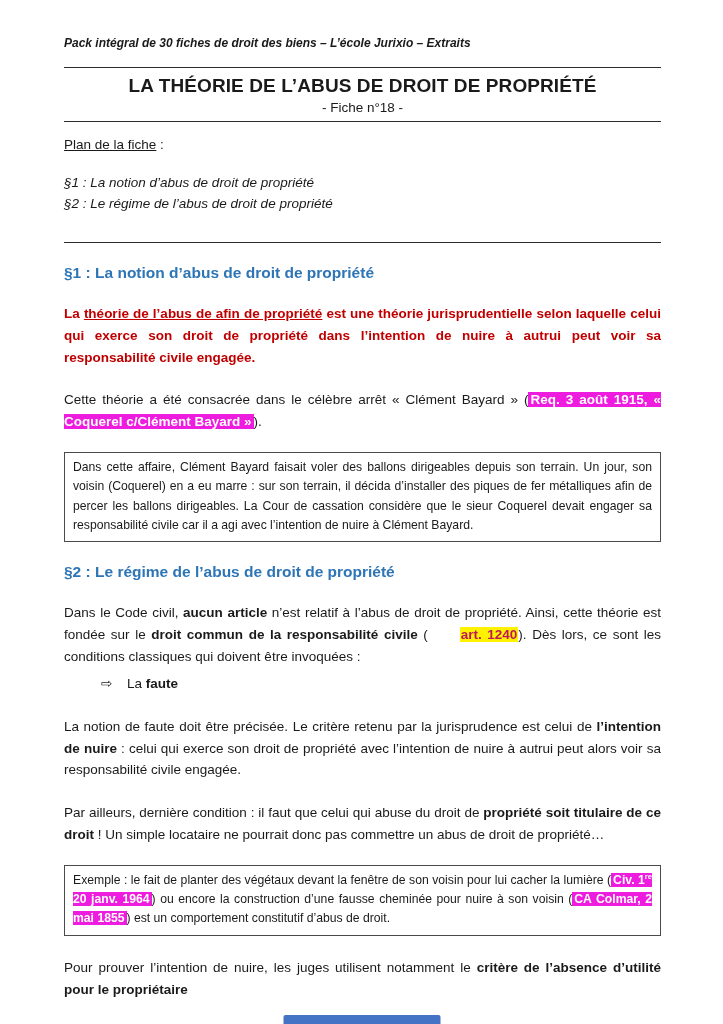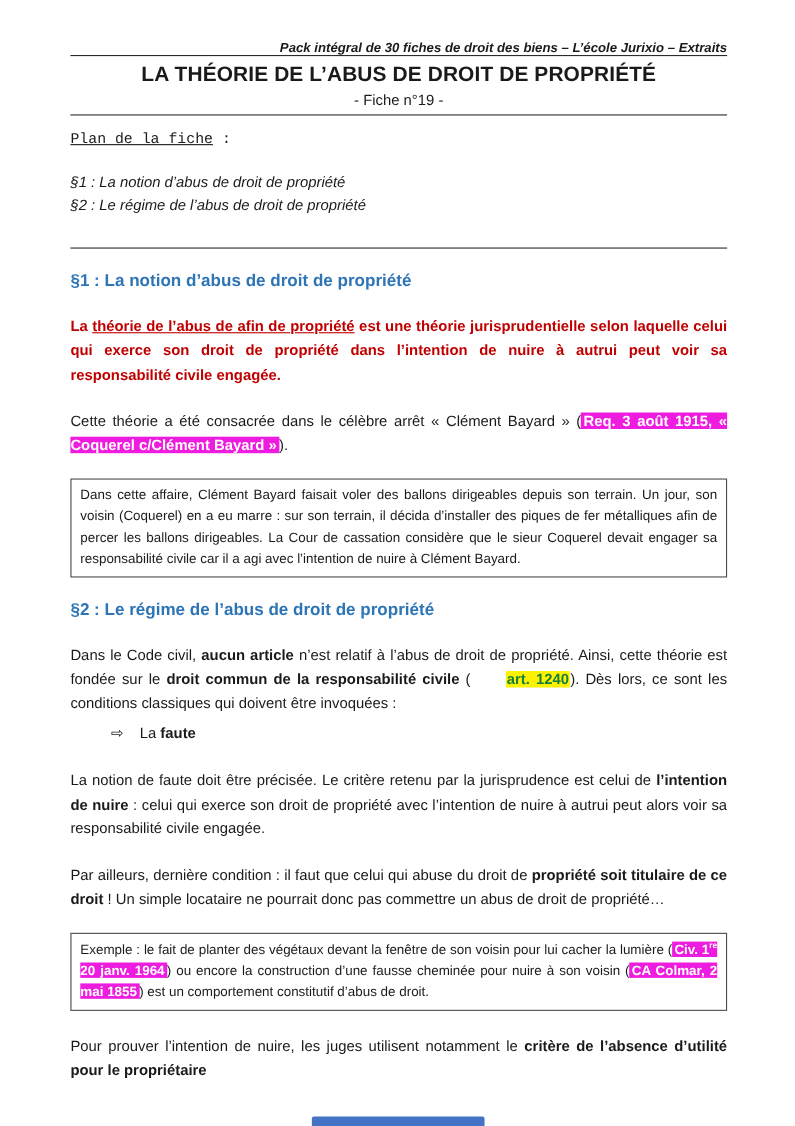--- a/index.html
+++ b/index.html
@@ -7,37 +7,38 @@
   body {
     width: 723px; height: 1024px;
     position: relative; overflow: hidden;
     font-family: "Liberation Sans", sans-serif;
     color: #1a1a1a;
     font-size: 13.5px;
   }
   .page { padding: 36px 62px 0 64px; }
 
   .doc-header {
-    text-align: right;
+    text-align: left;
     font-size: 12px;
     font-weight: bold;
     font-style: italic;
+    margin-bottom: 17px;
   }
   .rule { border: none; border-top: 1.3px solid #2b2b2b; }
   .title-block { padding: 7px 0 6px 0; }
   .doc-title {
     text-align: center;
     font-size: 19px;
     font-weight: bold;
     letter-spacing: 0.1px;
   }
   .doc-subtitle { text-align: center; font-size: 13.5px; margin-top: 3px; }
 
   .plan-block { margin-top: 15px; }
-  .plan-label-line { margin-bottom: 21px; font-family: Liberation Mono, monospace; }
+  .plan-label-line { margin-bottom: 21px; }
   .underline { text-decoration: underline; }
   .plan-item { font-style: italic; line-height: 1.55; }
   .rule-after-plan { margin-top: 27px; }
 
   .section-heading {
     color: #2E75B6;
     font-size: 15.5px;
     font-weight: bold;
     margin-top: 21px;
   }
@@ -50,21 +51,21 @@
   .bold { font-weight: bold; }
 
   .hl-magenta {
     background: #EE1CDF;
     color: #ffffff;
     font-weight: bold;
     padding: 0 2px;
   }
   .hl-yellow {
     background: #FFF200;
-    color: #15803d;
+    color: #be185d;
     font-weight: bold;
     padding: 0 1px;
     margin-left: 32px;
   }
 
   .note-box {
     margin-top: 19px;
     border: 1.2px solid #4a4a4a;
     padding: 5px 8px 6px 8px;
     font-size: 12.2px;
@@ -92,21 +93,21 @@
 </head>
 <body>
 
 <div class="page">
 
   <p class="doc-header">Pack intégral de 30 fiches de droit des biens – L’école Jurixio – Extraits</p>
 
   <hr class="rule">
   <div class="title-block">
     <div class="doc-title">LA THÉORIE DE L’ABUS DE DROIT DE PROPRIÉTÉ</div>
-    <div class="doc-subtitle">- Fiche n°19 -</div>
+    <div class="doc-subtitle">- Fiche n°18 -</div>
   </div>
   <hr class="rule">
 
   <div class="plan-block">
     <p class="plan-label-line"><span class="underline">Plan de la fiche</span><span> :</span></p>
     <p class="plan-item">§1 : La notion d’abus de droit de propriété</p>
     <p class="plan-item">§2 : Le régime de l’abus de droit de propriété</p>
   </div>
 
   <hr class="rule rule-after-plan">

